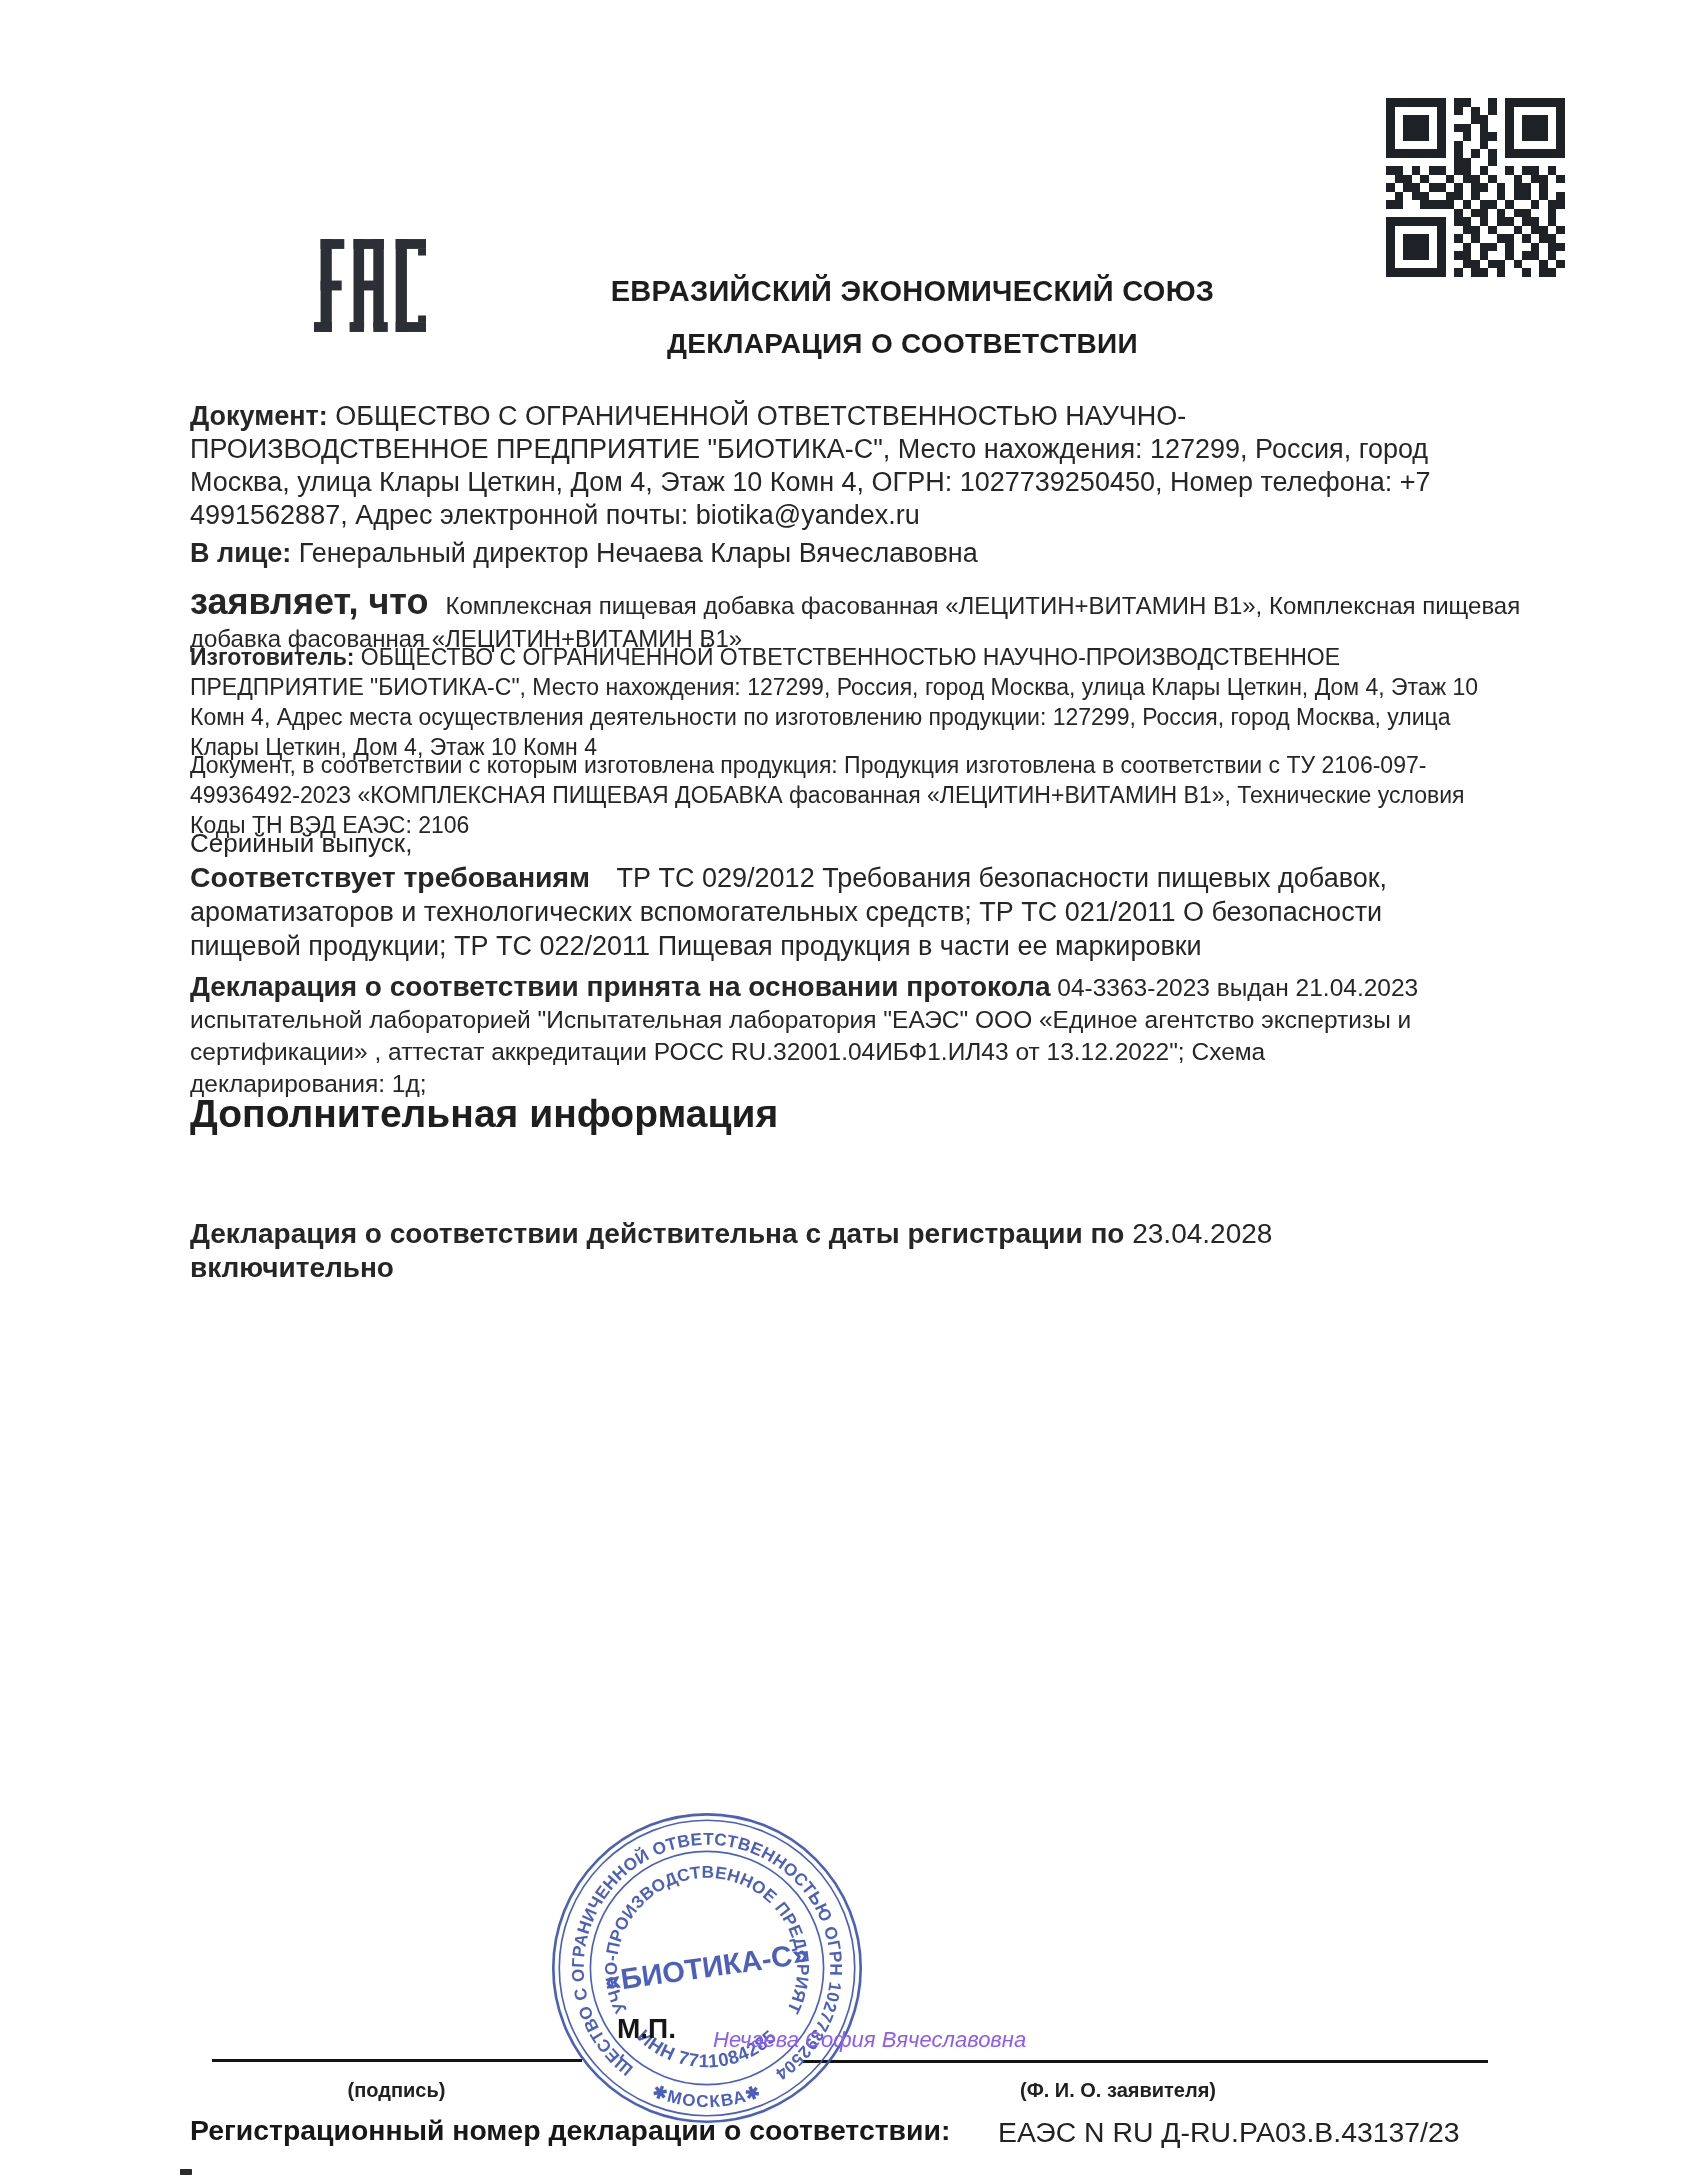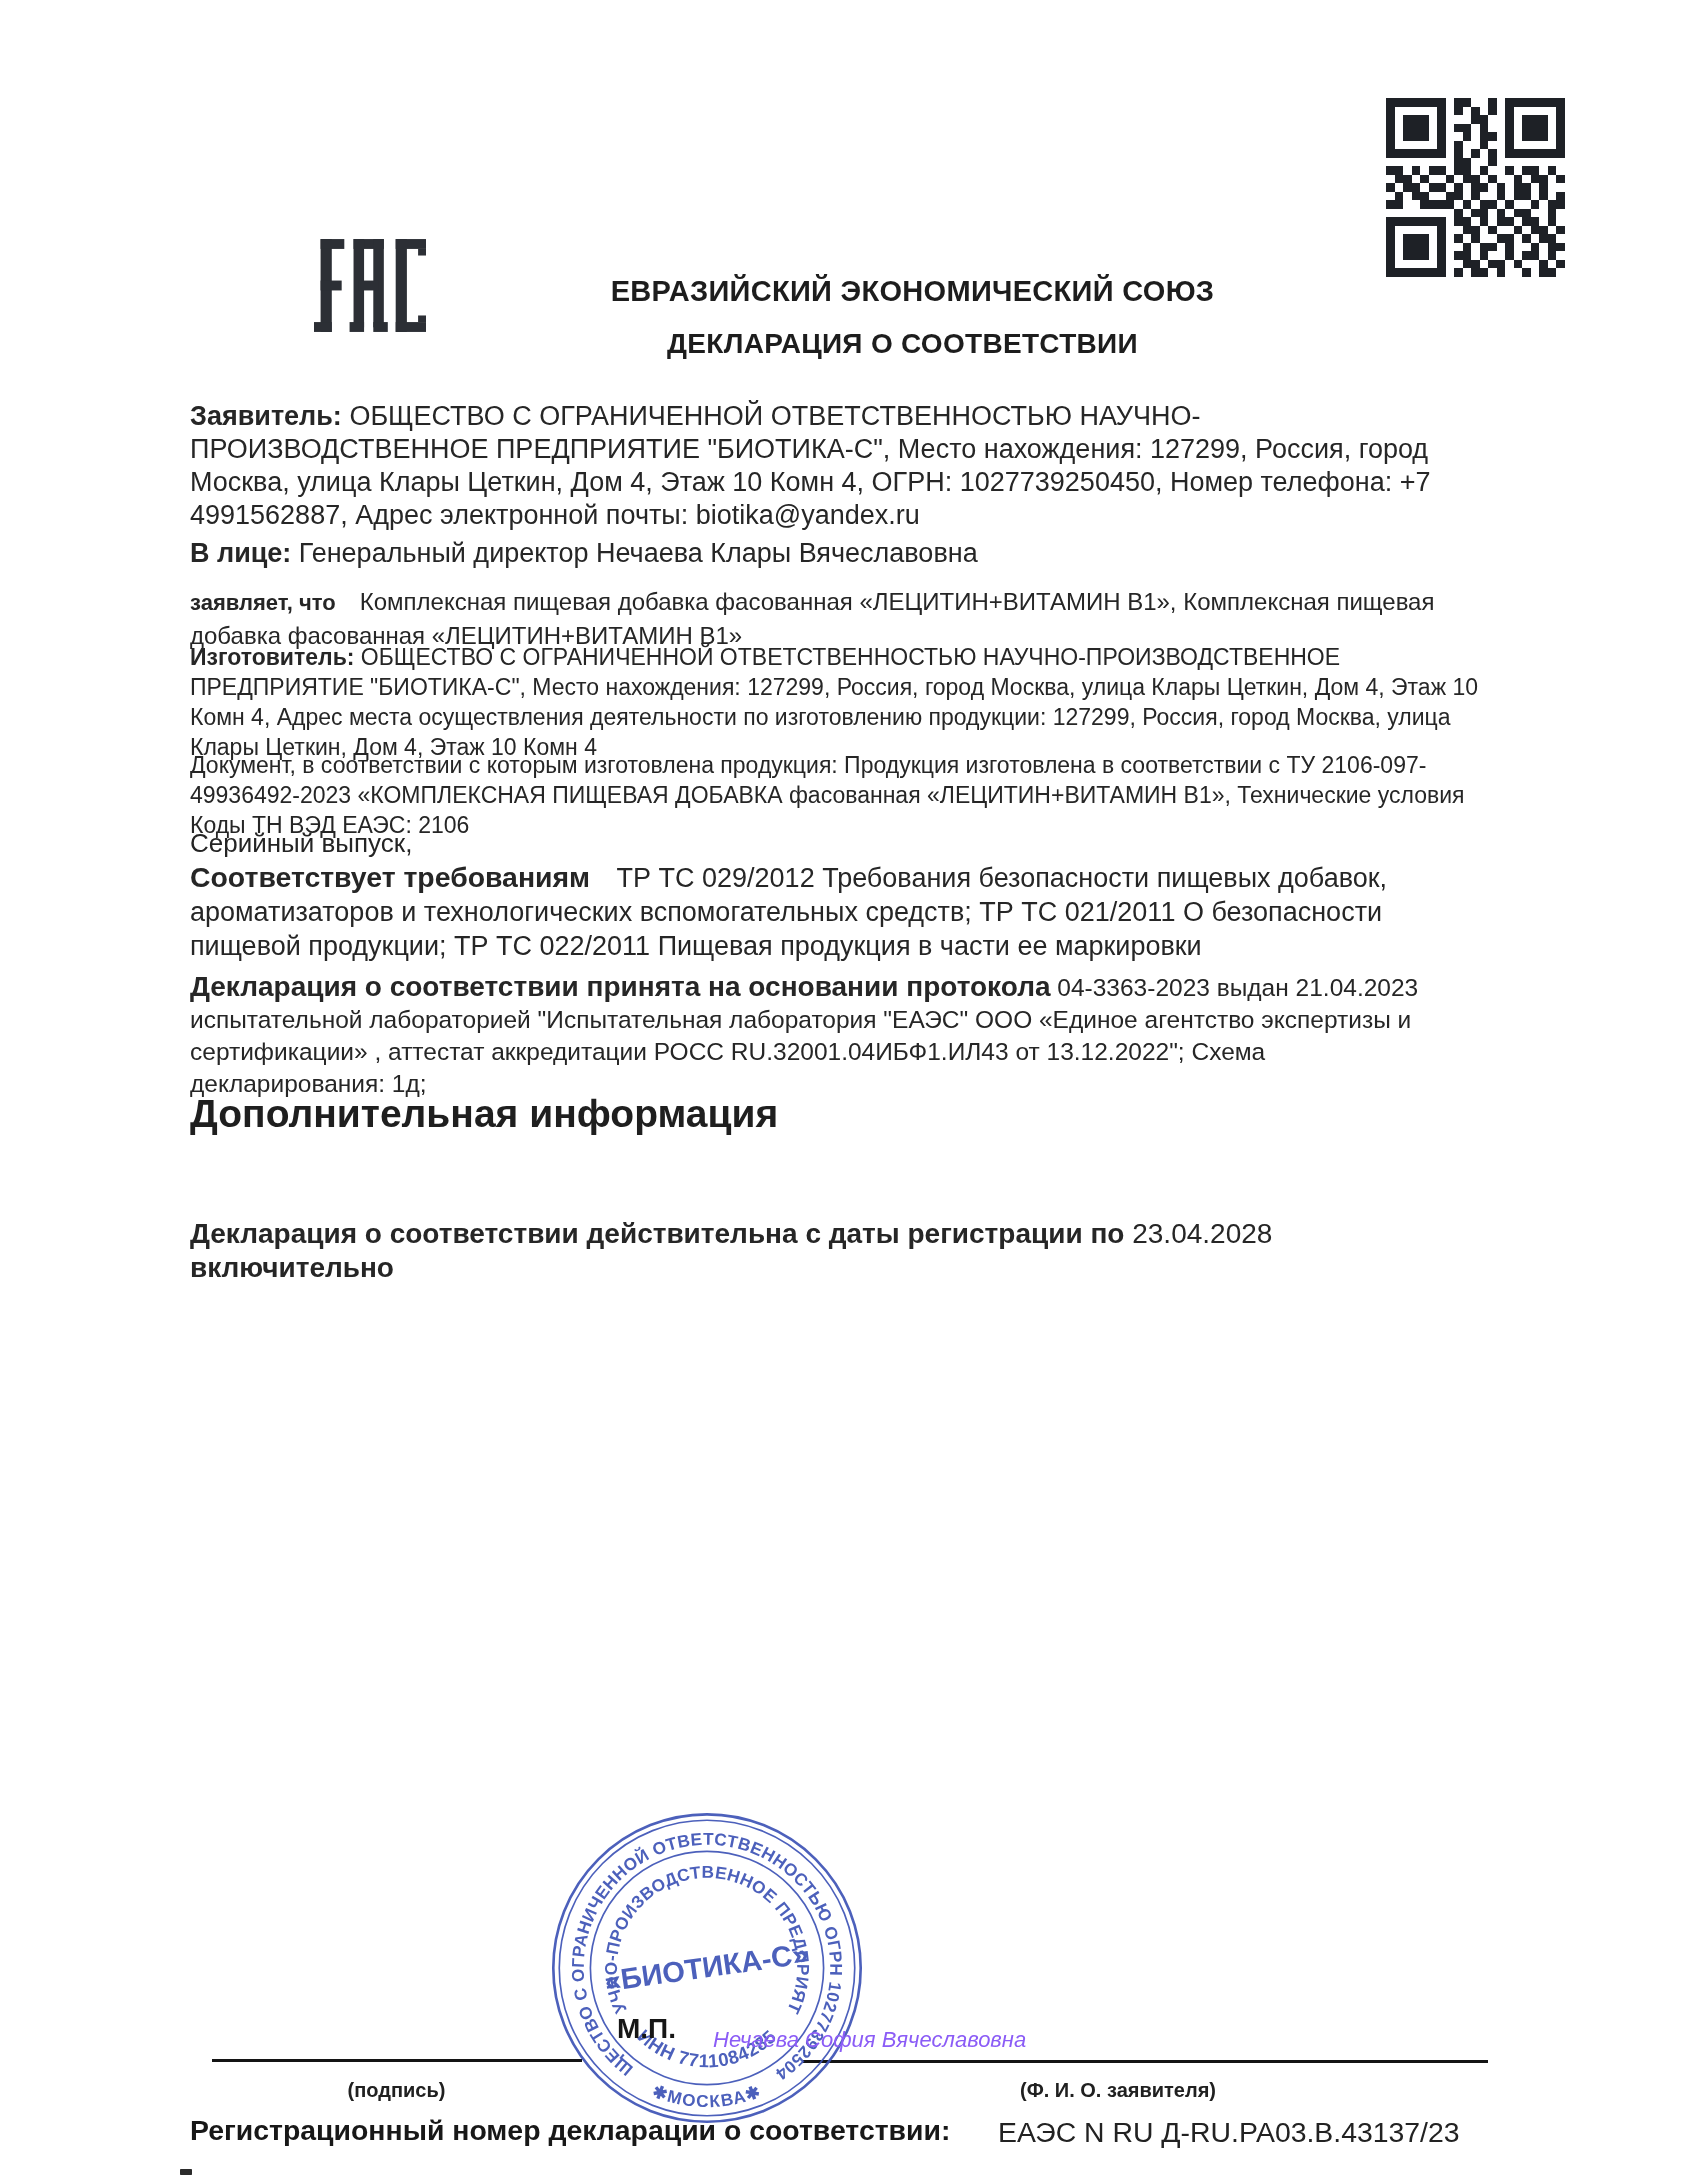--- a/index.html
+++ b/index.html
@@ -16,21 +16,21 @@
   .b{font-weight:bold;}
   
   .union-title{left:251px;top:275px;width:1323px;text-align:center;
     font-size:29px;font-weight:bold;letter-spacing:0.3px;color:#1d1d1d;}
   .doc-title{left:241px;top:328px;width:1323px;text-align:center;
     font-size:28px;font-weight:bold;letter-spacing:0.3px;color:#1d1d1d;}
   
   .applicant{left:190px;top:400px;font-size:27px;line-height:33px;}
   .in-person{left:190px;top:536px;font-size:27px;line-height:34px;}
   .declares{left:190px;top:585px;font-size:24px;line-height:33px;}
-  .declares .lbl{font-size:22px;margin-right:24px;}
+  .declares .lbl{font-size:36px;margin-right:17px;}
   .manufacturer{left:190px;top:642px;font-size:23px;line-height:30px;}
   .document-basis{left:190px;top:750px;font-size:23px;line-height:30px;}
   .serial{left:190px;top:828px;font-size:26px;}
   .complies{left:190px;top:860px;font-size:27px;line-height:34px;}
   .complies .lbl{font-size:28.4px;margin-right:26.5px;}
   .protocol{left:190px;top:971px;font-size:24.5px;line-height:32px;}
   .protocol .lbl{font-size:28px;}
   .add-info{left:190px;top:1092px;font-size:39px;font-weight:bold;color:#1f1f1f;}
   .validity{left:190px;top:1217px;font-size:28px;line-height:34px;}
   
@@ -522,21 +522,21 @@
       <div class="qm"></div>
       <div></div>
       <div class="qm"></div>
       <div class="qm"></div>
       <div></div>
     </div>
 
   <div class="abs doc-title">ДЕКЛАРАЦИЯ О СООТВЕТСТВИИ</div>
   <div class="abs union-title">ЕВРАЗИЙСКИЙ ЭКОНОМИЧЕСКИЙ СОЮЗ</div>
 
-  <div class="abs para applicant"><span class="b">Заявитель:</span><span> ОБЩЕСТВО С ОГРАНИЧЕННОЙ ОТВЕТСТВЕННОСТЬЮ НАУЧНО-
+  <div class="abs para applicant"><span class="b">Документ:</span><span> ОБЩЕСТВО С ОГРАНИЧЕННОЙ ОТВЕТСТВЕННОСТЬЮ НАУЧНО-
 ПРОИЗВОДСТВЕННОЕ ПРЕДПРИЯТИЕ "БИОТИКА-С", Место нахождения: 127299, Россия, город
 Москва, улица Клары Цеткин, Дом 4, Этаж 10 Комн 4, ОГРН: 1027739250450, Номер телефона: +7
 4991562887, Адрес электронной почты: biotika@yandex.ru</span></div>
 
   <div class="abs para in-person"><span class="b">В лице:</span><span> Генеральный директор Нечаева Клары Вячеславовна</span></div>
 
   <div class="abs para declares"><span class="b lbl">заявляет, что</span><span>Комплексная пищевая добавка фасованная «ЛЕЦИТИН+ВИТАМИН В1», Комплексная пищевая
 добавка фасованная «ЛЕЦИТИН+ВИТАМИН В1»</span></div>
 
   <div class="abs para manufacturer"><span class="b">Изготовитель:</span><span> ОБЩЕСТВО С ОГРАНИЧЕННОЙ ОТВЕТСТВЕННОСТЬЮ НАУЧНО-ПРОИЗВОДСТВЕННОЕ

